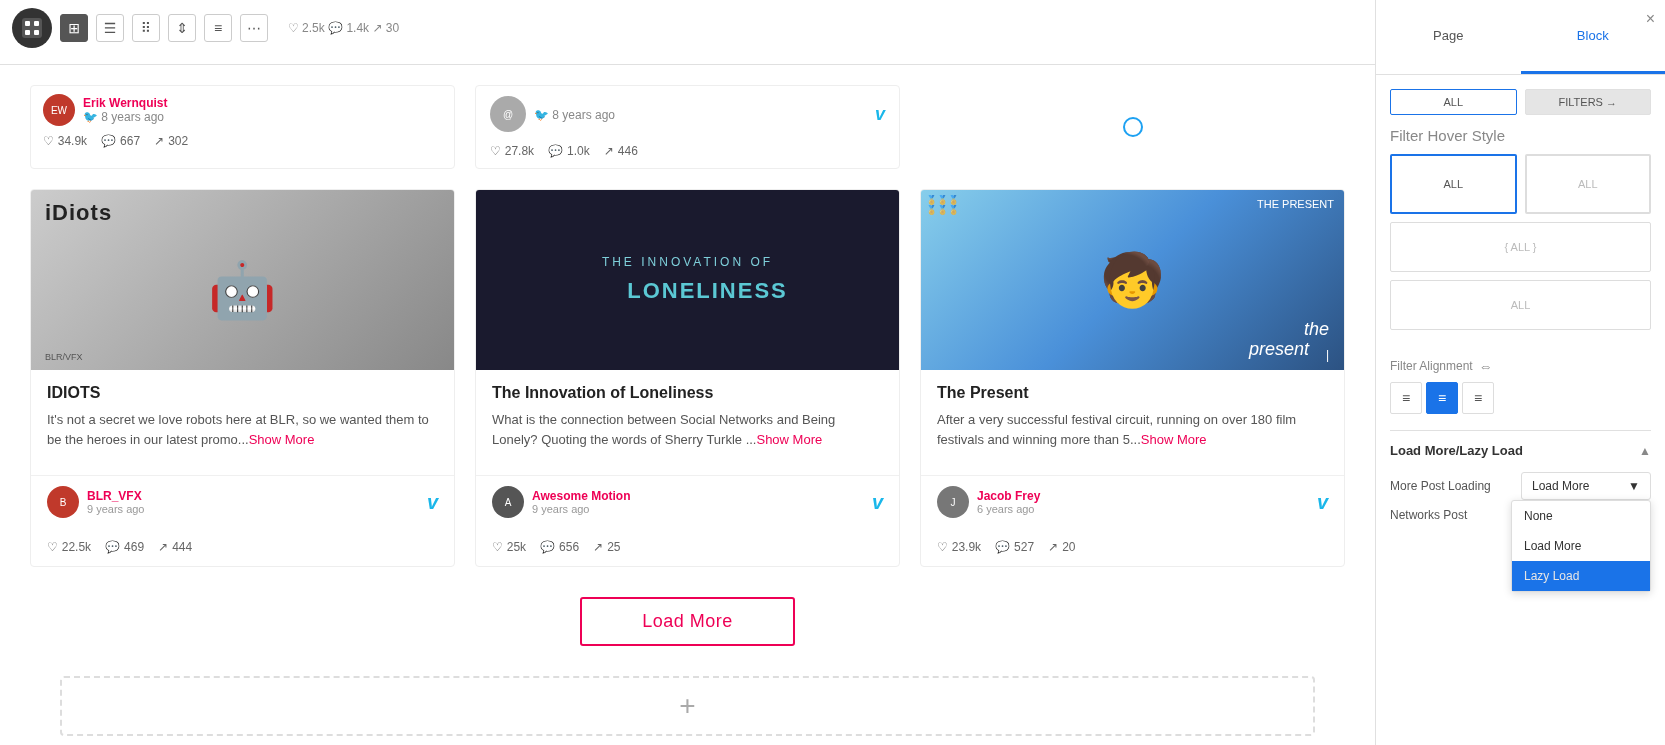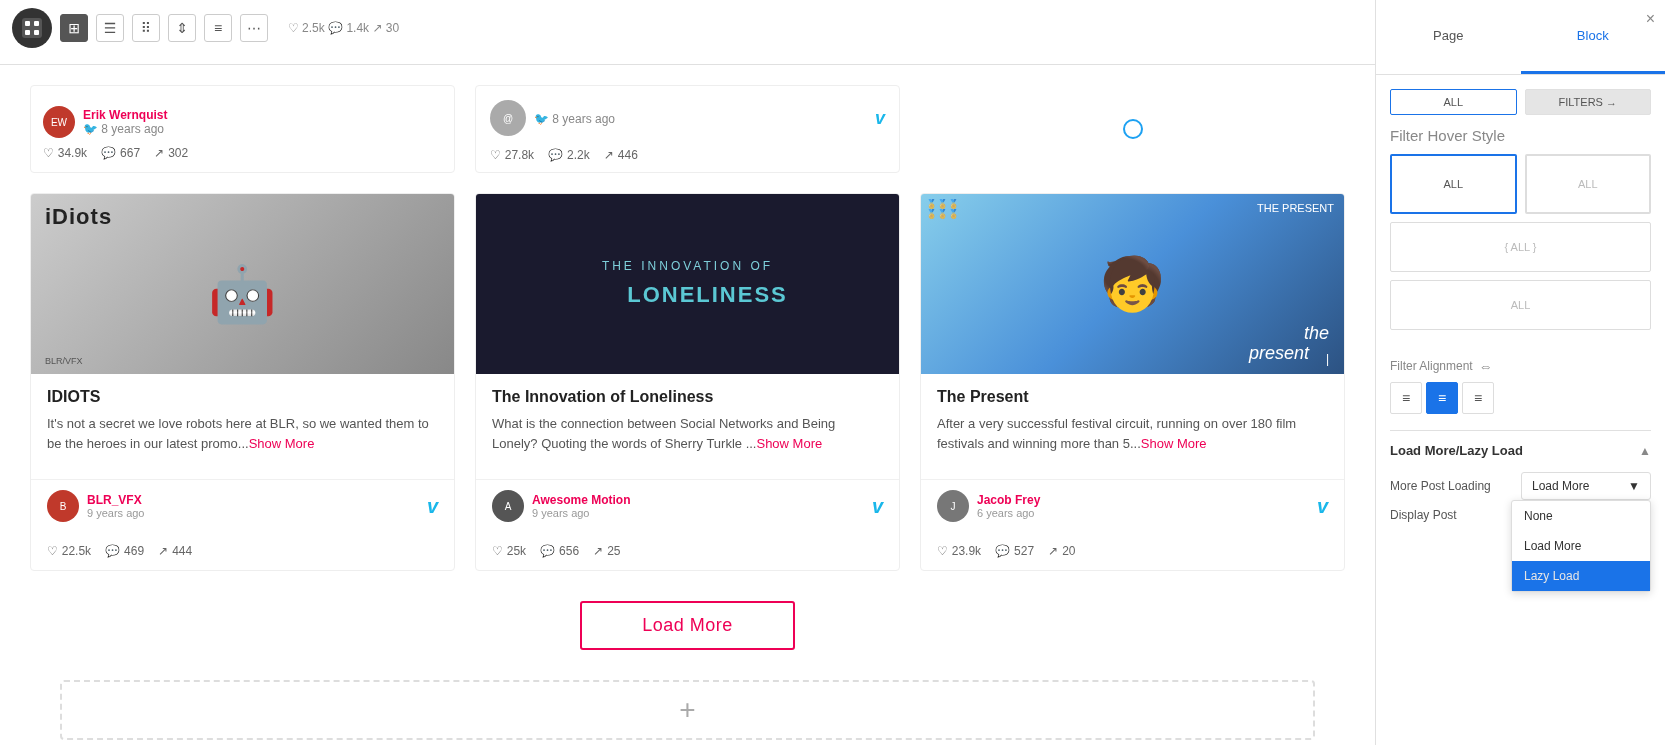--- a/index.html
+++ b/index.html
@@ -63,21 +63,21 @@
 
     .card-partial {
       background: #fff;
       border: 1px solid #eee;
       border-radius: 4px;
       overflow: hidden;
     }
 
     
     .erik-card {
-      padding: 20px 12px 12px;
+      padding: 8px 12px 12px;
     }
     .erik-header {
       display: flex;
       align-items: center;
       gap: 8px;
       margin-bottom: 8px;
     }
     .card-stats {
       display: flex;
       gap: 14px;
@@ -550,21 +550,21 @@
           <div style="width:36px;height:36px;background:#aaa;border-radius:50%;display:flex;align-items:center;justify-content:center;font-size:10px;color:#fff;">@</div>
           <div>
             <span style="font-size:12px;color:#888;">
               <span style="color:#1da1f2;">🐦</span> <span>8 years ago</span>
             </span>
           </div>
           <span class="vimeo-v" style="margin-left:auto;font-size:18px;font-style:italic;font-weight:700;color:#1ab7ea;">v</span>
         </div>
         <div class="card-stats">
           <span class="stat">♡ <span>27.8k</span></span>
-          <span class="stat">💬 <span>2.2k</span></span>
+          <span class="stat">💬 <span>1.0k</span></span>
           <span class="stat">↗ <span>446</span></span>
         </div>
       </div>
 
       <div style="position:relative;display:flex;align-items:center;justify-content:center;">
         <div class="loading-dot" style="position:static;"></div>
       </div>
     </div>
 
     <div class="main-cards">
@@ -721,18 +721,18 @@
 
           <div class="dropdown-menu">
             <div class="dropdown-item">None</div>
             <div class="dropdown-item">Load More</div>
             <div class="dropdown-item selected">Lazy Load</div>
           </div>
         </div>
       </div>
 
       <div class="display-post-row">
-        <span class="lazy-label">Display Post</span>
+        <span class="lazy-label">Networks Post</span>
       </div>
     </div>
 
   </div>
 </div>
 
 </body></html>

